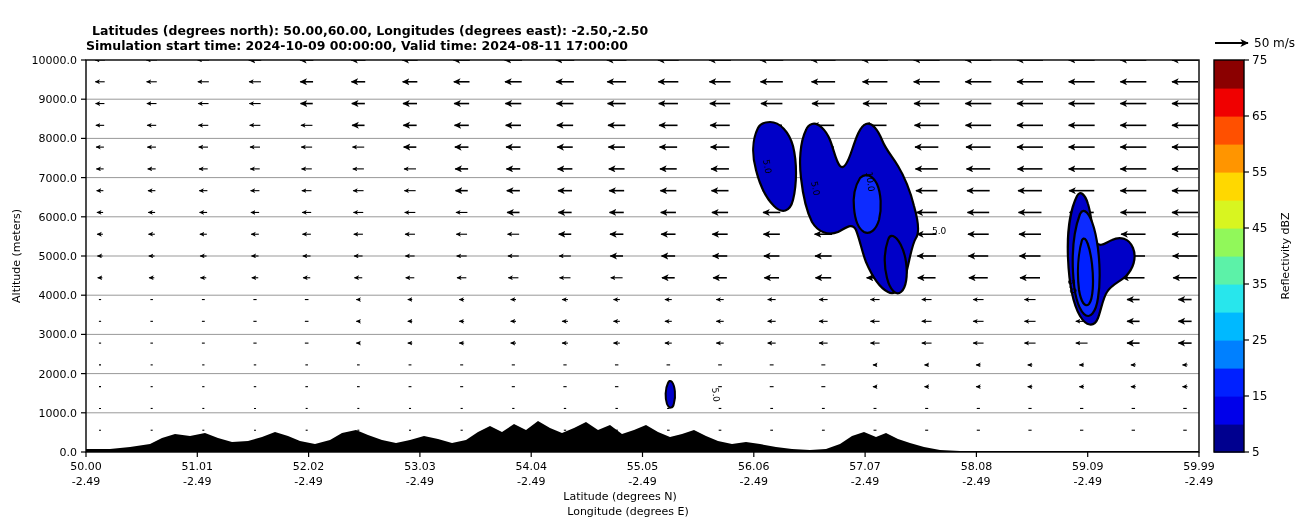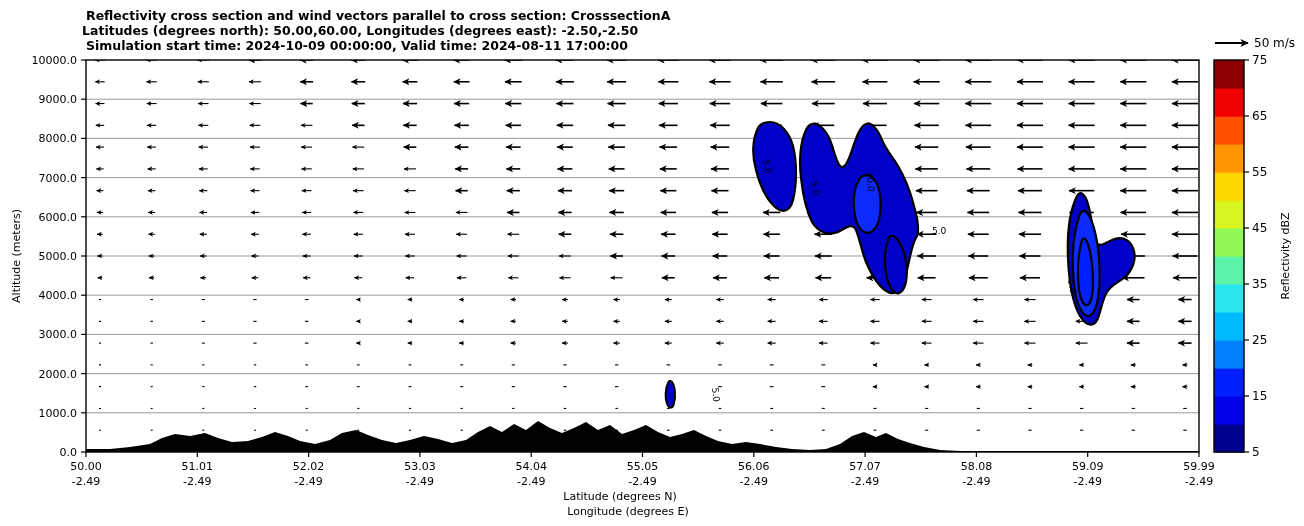--- a/index.html
+++ b/index.html
@@ -1,35 +1,34 @@
 <!DOCTYPE html>
 <html><head>
 <meta charset="utf-8">
 <style>
   html,body{margin:0;padding:0;background:#ffffff;}
   body{width:1304px;height:526px;overflow:hidden;
        font-family:"DejaVu Sans","Liberation Sans",sans-serif;color:#000;}
   #root{position:relative;width:1304px;height:526px;}
   .ttl{position:absolute;font-weight:bold;font-size:12.5px;letter-spacing:0px;white-space:nowrap;}
   #t1{left:86px;top:8px;}
-  #t2{left:82px;top:23px;}
+  #t2{left:92px;top:23px;}
   #t3{left:86px;top:38px;}
   svg{position:absolute;left:0;top:0;}
   .axlabel{font-size:11px;fill:#000;}
   .tick{font-size:11px;fill:#000;}
   .cbtick{font-size:12px;fill:#000;}
   .reftxt{font-size:12px;fill:#000;}
   .clabel{font-size:9px;fill:#000;font-weight:normal;}
 </style>
 </head>
 <body>
 
 <div id="root">
 
-  <div class="ttl" id="t1">Reflectivity cross section and wind vectors parallel to cross section: CrosssectionA</div>
   <div class="ttl" id="t2">Latitudes (degrees north): 50.00,60.00, Longitudes (degrees east): -2.50,-2.50</div>
   <div class="ttl" id="t3">Simulation start time: 2024-10-09 00:00:00, Valid time: 2024-08-11 17:00:00</div>
 
   <svg width="1304" height="526">
     <defs>
       <clipPath id="plotclip">
           <rect x="86" y="60" width="1113" height="392"></rect>
         </clipPath>
       <marker id="ar" markerWidth="5" markerHeight="5" refX="4.2" refY="2.2" orient="auto">
         <path d="M0,0 L4.6,2.2 L0,4.4 L1.2,2.2 Z" fill="#000"></path>

